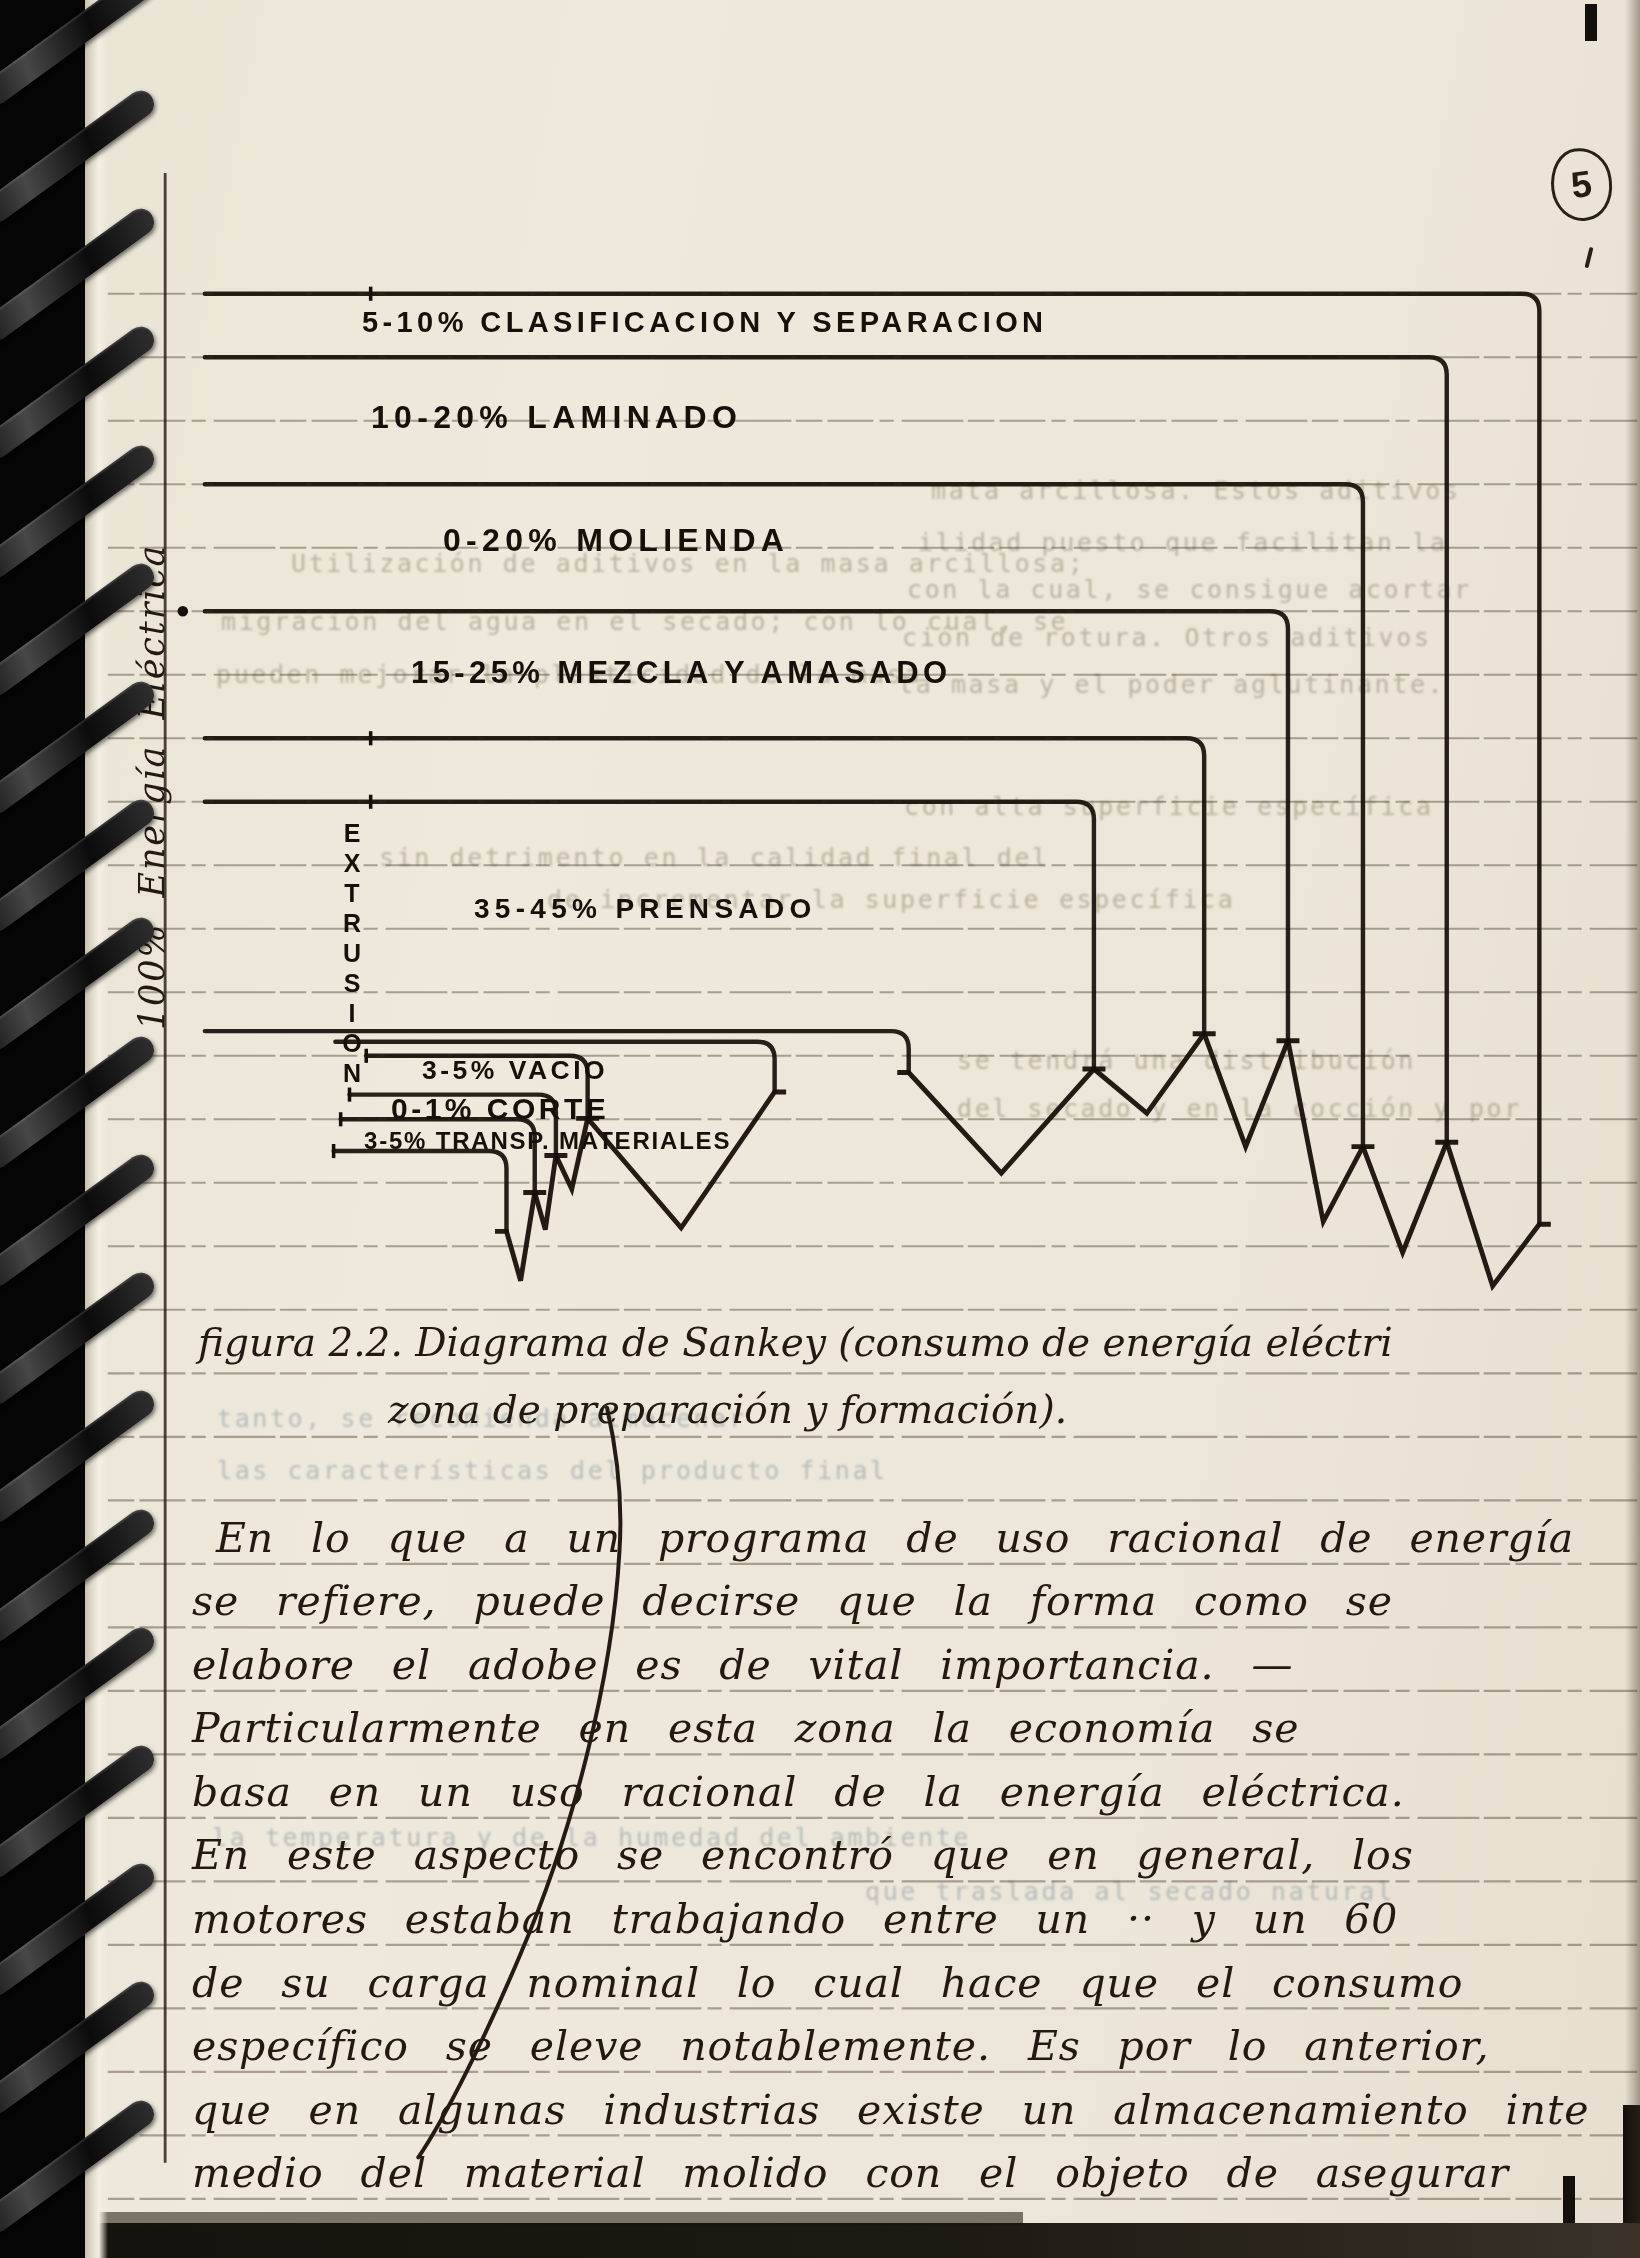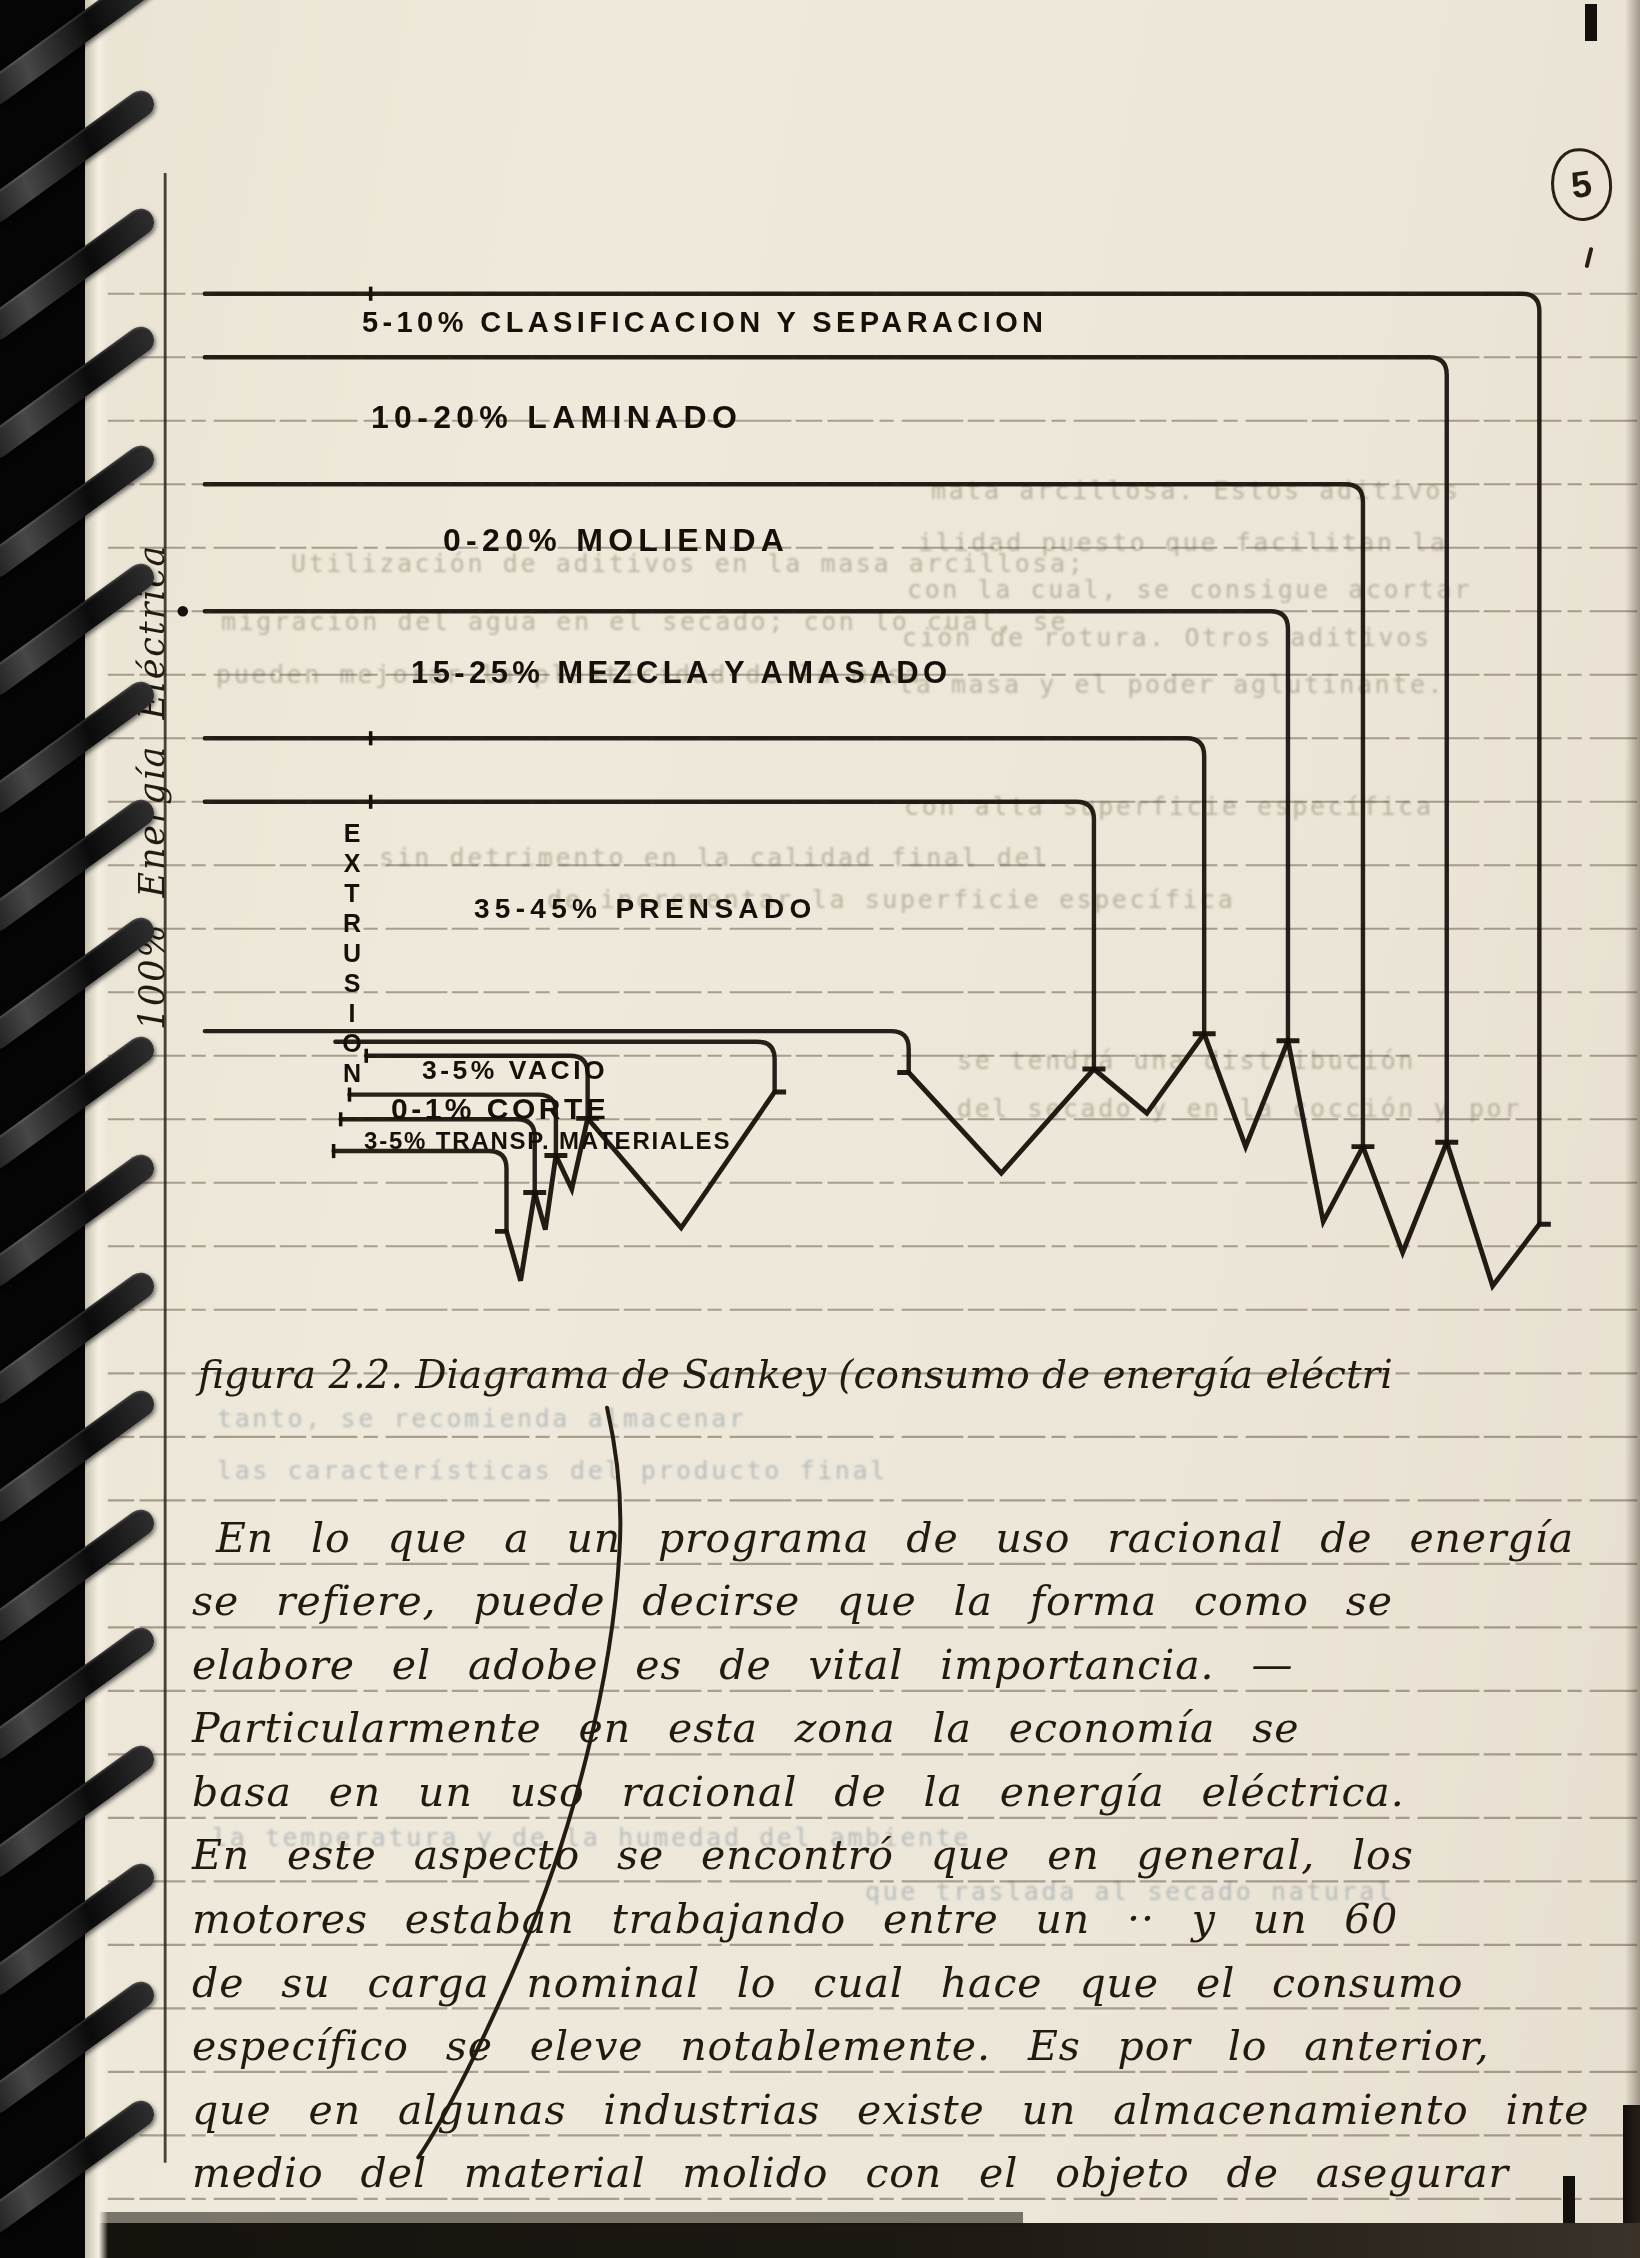--- a/index.html
+++ b/index.html
@@ -18,21 +18,21 @@
         font-size:25px;letter-spacing:2.6px;filter:blur(1.1px);white-space:nowrap;z-index:1;}
   .bleed.g{color:#8e8870;opacity:.55;}
   .bleed.b{color:#93a0a8;opacity:.6;}
   svg.ink{position:absolute;left:0;top:0;z-index:2;}
   .dlabel{position:absolute;z-index:3;color:#17100a;font-weight:700;white-space:nowrap;
         letter-spacing:4.4px;font-family:"Liberation Sans",sans-serif;margin-left:20px;}
   .xletter{position:absolute;z-index:3;color:#17100a;font-weight:700;width:30px;text-align:center;
         font-family:"Liberation Sans",sans-serif;font-size:25px;}
   .script{font-family:"DejaVu Serif","Liberation Serif",serif;font-style:italic;color:#221910;}
   .rot{position:absolute;transform:rotate(-90deg);transform-origin:0 0;white-space:nowrap;z-index:3;}
-  .caption-line{position:absolute;z-index:3;font-size:39px;white-space:nowrap;margin-top:32px;}
+  .caption-line{position:absolute;z-index:3;font-size:39px;white-space:nowrap;}
   .body-line{position:absolute;z-index:3;font-size:41px;white-space:nowrap;word-spacing:23px;letter-spacing:0.9px;}
   .pagenum{position:absolute;left:1551px;top:148px;width:55px;height:67px;z-index:3;
         border:3.5px solid #2a2016;border-radius:48% 55% 50% 52% / 55% 48% 52% 50%;
         transform:rotate(-7deg);display:flex;align-items:center;justify-content:center;
         font-size:37px;font-weight:700;color:#261d12;}
   .pagenum-tick{position:absolute;left:1587px;top:247px;width:3.5px;height:21px;background:#2a2016;
         transform:rotate(14deg);z-index:3;border-radius:1.8px;}
   .corner-mark{position:absolute;background:#14110d;z-index:4;}
   .bottom-band{position:absolute;left:0;top:2223px;width:1641px;height:35px;z-index:4;
         background:linear-gradient(90deg,#15120d 0%,#1c1812 55%,#2e281f 85%,#3a332a 100%);}
@@ -148,20 +148,21 @@
       <div class="xletter" style="left: 337px; top: 969px;">S</div>
       <div class="xletter" style="left: 337px; top: 999px;">I</div>
       <div class="xletter" style="left: 337px; top: 1029px;">O</div>
       <div class="xletter" style="left: 337px; top: 1059px;">N</div>
     </div>
 
   <div class="rot script" id="source-note" style="left: 132px; top: 1030px; font-size: 35px; letter-spacing: 1.8px; word-spacing: 12.4px;">100% Energía Eléctrica</div>
   <div class="rot script" id="outer-note" style="left: 56px; top: 746px; font-size: 34px; opacity: 0.9;">Distribución</div>
 
   <div class="caption-line script" id="cap1" style="left: 198px; top: 1320px;">figura 2.2. Diagrama de Sankey (consumo de energía eléctri</div>
+  <div class="caption-line script" id="cap2" style="left: 388px; top: 1387px;">zona de preparación y formación).</div>
 
   <div id="body-layer">
       <div class="body-line script" style="left: 192px; top: 1514px; margin-left: 24px;">En lo que a un programa de uso racional de energía</div>
       <div class="body-line script" style="left: 192px; top: 1577px;">se refiere, puede decirse que la forma como se</div>
       <div class="body-line script" style="left: 192px; top: 1641px;">elabore el adobe es de vital importancia. —</div>
       <div class="body-line script" style="left: 192px; top: 1704px;">Particularmente en esta zona la economía se</div>
       <div class="body-line script" style="left: 192px; top: 1768px;">basa en un uso racional de la energía eléctrica.</div>
       <div class="body-line script" style="left: 192px; top: 1831px;">En este aspecto se encontró que en general, los</div>
       <div class="body-line script" style="left: 192px; top: 1895px;">motores estaban trabajando entre un ·· y un 60</div>
       <div class="body-line script" style="left: 192px; top: 1959px;">de su carga nominal lo cual hace que el consumo</div>

